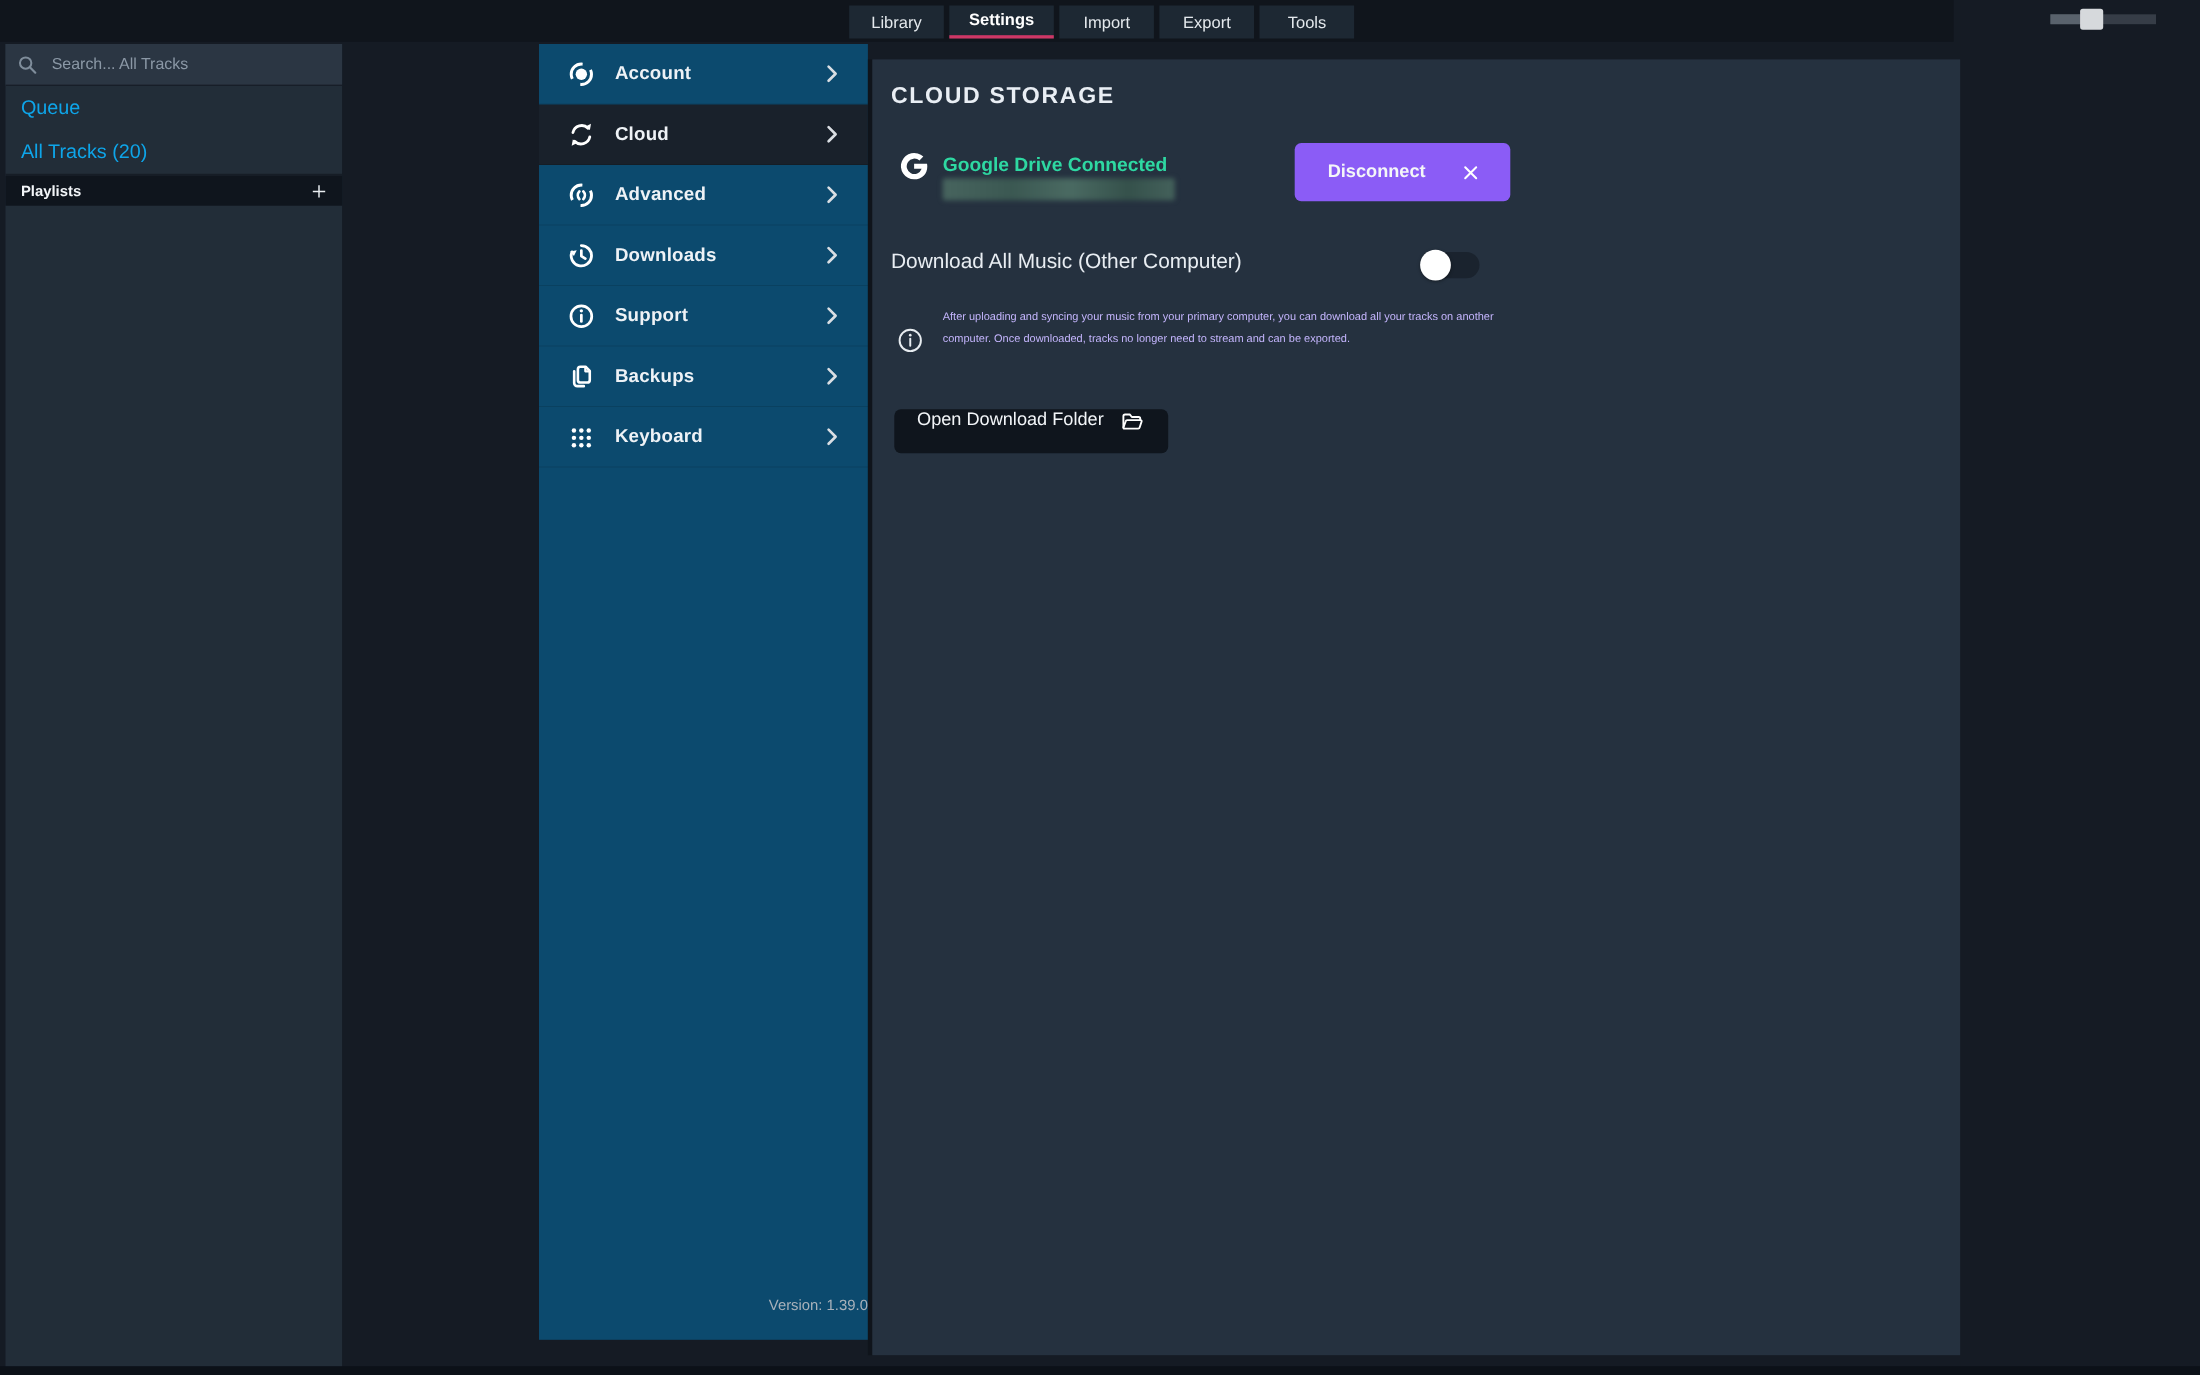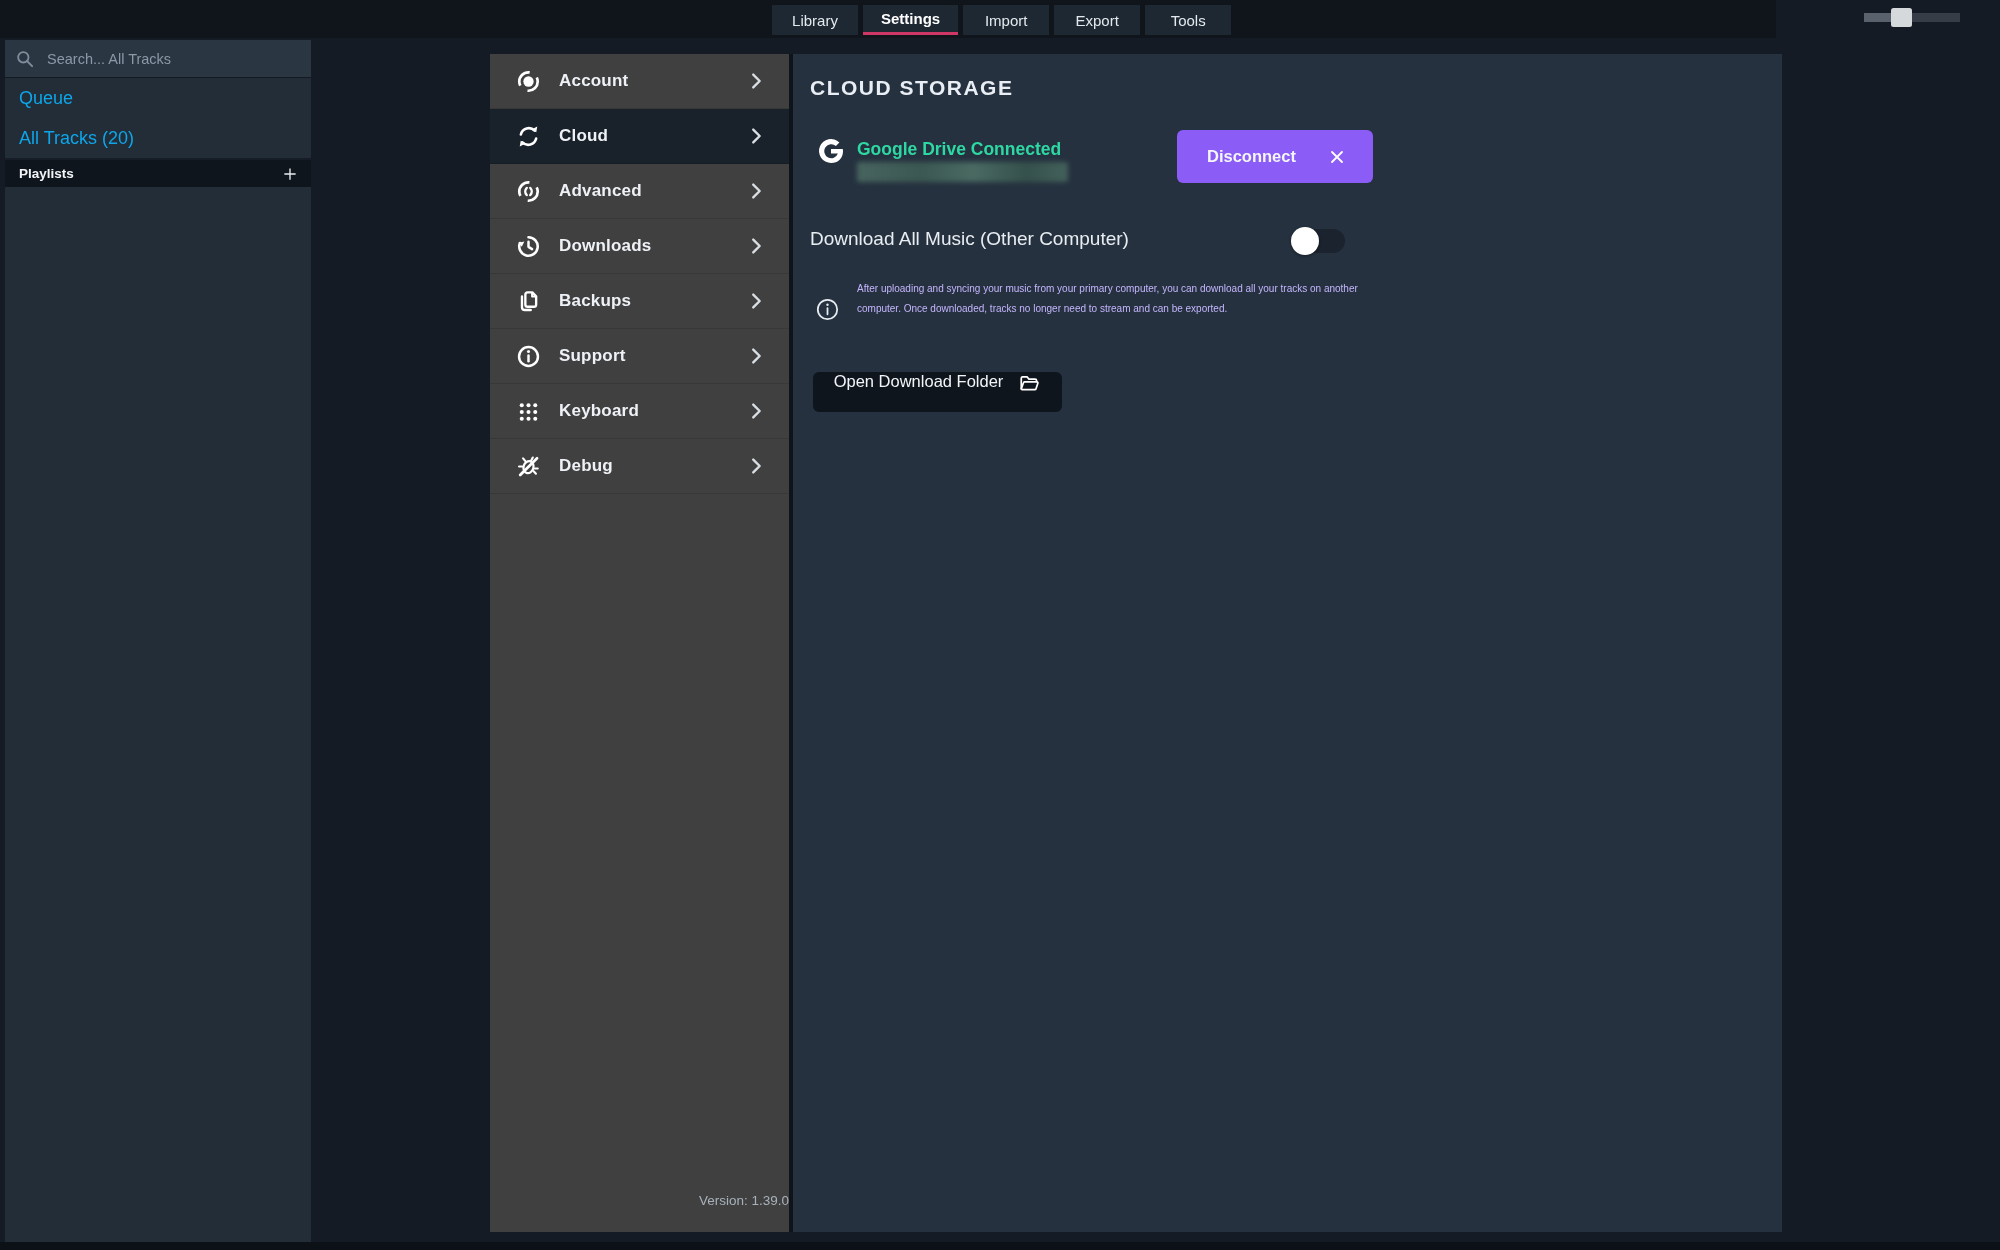--- a/index.html
+++ b/index.html
@@ -31,21 +31,21 @@
   }
   .searchbox input::placeholder{color:#8b98a6;}
   .side-row{height:40px;display:flex;align-items:center;padding-left:14px;color:#0ea5e9;font-size:18px;font-weight:normal;cursor:pointer;}
   .side-sep{height:2px;background:#161d26;}
   .playlists-row{
     height:27px;background:#0f151d;display:flex;align-items:center;
     padding:0 12px 0 14px;color:#f2f5f8;font-size:13.5px;font-weight:bold;cursor:pointer;
     justify-content:space-between;
   }
   
-  .settings-panel{position:absolute;left:490px;top:54px;width:299px;height:1178px;background:#404040;}
+  .settings-panel{position:absolute;left:490px;top:40px;width:299px;height:1178px;background:#0c4a6e;}
   .menu-item{
     height:55px;display:flex;align-items:center;gap:17px;
     padding:0 22px 0 25px;cursor:pointer;box-sizing:border-box;
     border-bottom:1px solid rgba(0,0,0,0.12);
   }
   .menu-item.selected{background:#19212b;}
   .menu-item .mi-icon{width:27px;height:27px;flex:0 0 auto;display:flex;align-items:center;justify-content:center;}
   .menu-item .mi-label{flex:1;color:#eef2f6;font-size:17px;font-weight:bold;letter-spacing:0.2px;}
   .menu-item .mi-chev{flex:0 0 auto;display:flex;}
   .version{position:absolute;left:0;bottom:24px;width:100%;text-align:right;color:#a8b1ba;font-size:13.5px;}
@@ -176,42 +176,42 @@
     <span class="mi-chev">
       <svg width="22" height="22" viewBox="0 0 24 24">
           <path d="M9 5 l7 7 -7 7" fill="none" stroke="#d9dee3" stroke-width="2.6" stroke-linecap="round" stroke-linejoin="round"></path>
         </svg>
     </span>
   </div>
 
   <div class="menu-item">
     <span class="mi-icon">
       <svg width="27" height="27" viewBox="0 0 24 24">
+        <circle cx="12" cy="12" r="8.4" fill="none" stroke="#fff" stroke-width="2.2"></circle>
+        <line x1="12" y1="11" x2="12" y2="16.2" stroke="#fff" stroke-width="2.2" stroke-linecap="round"></line>
+        <circle cx="12" cy="7.6" r="1.35" fill="#fff"></circle>
+      </svg>
+    </span>
+    <span class="mi-label">Support</span>
+    <span class="mi-chev">
+      <svg width="22" height="22" viewBox="0 0 24 24">
+          <path d="M9 5 l7 7 -7 7" fill="none" stroke="#d9dee3" stroke-width="2.6" stroke-linecap="round" stroke-linejoin="round"></path>
+        </svg>
+    </span>
+  </div>
+
+  <div class="menu-item">
+    <span class="mi-icon">
+      <svg width="27" height="27" viewBox="0 0 24 24">
         <path d="M6.2 7.6 V17 a2.6 2.6 0 0 0 2.6 2.6 H14" fill="none" stroke="#fff" stroke-width="2.1" stroke-linecap="round"></path>
         <path d="M11.3 3.9 h4.1 l3.4 3.4 v7.3 a2.1 2.1 0 0 1 -2.1 2.1 h-5.4 a2.1 2.1 0 0 1 -2.1 -2.1 v-8.6 a2.1 2.1 0 0 1 2.1 -2.1 z" fill="none" stroke="#fff" stroke-width="2.1" stroke-linejoin="round"></path>
         <path d="M15.2 4.2 V7.6 H18.6" fill="none" stroke="#fff" stroke-width="1.8" stroke-linejoin="round"></path>
       </svg>
     </span>
     <span class="mi-label">Backups</span>
-    <span class="mi-chev">
-      <svg width="22" height="22" viewBox="0 0 24 24">
-          <path d="M9 5 l7 7 -7 7" fill="none" stroke="#d9dee3" stroke-width="2.6" stroke-linecap="round" stroke-linejoin="round"></path>
-        </svg>
-    </span>
-  </div>
-
-  <div class="menu-item">
-    <span class="mi-icon">
-      <svg width="27" height="27" viewBox="0 0 24 24">
-        <circle cx="12" cy="12" r="8.4" fill="none" stroke="#fff" stroke-width="2.2"></circle>
-        <line x1="12" y1="11" x2="12" y2="16.2" stroke="#fff" stroke-width="2.2" stroke-linecap="round"></line>
-        <circle cx="12" cy="7.6" r="1.35" fill="#fff"></circle>
-      </svg>
-    </span>
-    <span class="mi-label">Support</span>
     <span class="mi-chev">
       <svg width="22" height="22" viewBox="0 0 24 24">
           <path d="M9 5 l7 7 -7 7" fill="none" stroke="#d9dee3" stroke-width="2.6" stroke-linecap="round" stroke-linejoin="round"></path>
         </svg>
     </span>
   </div>
 
   <div class="menu-item">
     <span class="mi-icon">
       <svg width="27" height="27" viewBox="0 0 24 24">
@@ -229,35 +229,20 @@
       </svg>
     </span>
     <span class="mi-label">Keyboard</span>
     <span class="mi-chev">
       <svg width="22" height="22" viewBox="0 0 24 24">
           <path d="M9 5 l7 7 -7 7" fill="none" stroke="#d9dee3" stroke-width="2.6" stroke-linecap="round" stroke-linejoin="round"></path>
         </svg>
     </span>
   </div>
 
-  <div class="menu-item">
-    <span class="mi-icon">
-      <svg width="27" height="27" viewBox="0 0 24 24">
-        <ellipse cx="12" cy="12.6" rx="4.4" ry="5.4" fill="none" stroke="#fff" stroke-width="2" transform="rotate(18 12 12.6)"></ellipse>
-        <path d="M9.2 7.2 L7.2 4.8 M14.4 6.6 L15.8 4.0 M6.4 12 H3.6 M20.2 13.8 H17.6 M7.4 16.6 L5.2 18.8 M16.6 16.2 L18.6 18.4" stroke="#fff" stroke-width="1.9" stroke-linecap="round"></path>
-        <path d="M4.6 19.6 L19.6 4.6" stroke="#fff" stroke-width="2.4" stroke-linecap="round"></path>
-      </svg>
-    </span>
-    <span class="mi-label">Debug</span>
-    <span class="mi-chev">
-      <svg width="22" height="22" viewBox="0 0 24 24">
-          <path d="M9 5 l7 7 -7 7" fill="none" stroke="#d9dee3" stroke-width="2.6" stroke-linecap="round" stroke-linejoin="round"></path>
-        </svg>
-    </span>
-  </div>
 
   <div class="version">Version: 1.39.0</div>
 </div>
 
 <div class="vdivider"></div>
 
 <div class="main-panel">
   <div class="page-title">CLOUD STORAGE</div>
 
   <svg class="g-logo" width="30" height="30" viewBox="0 0 24 24">

